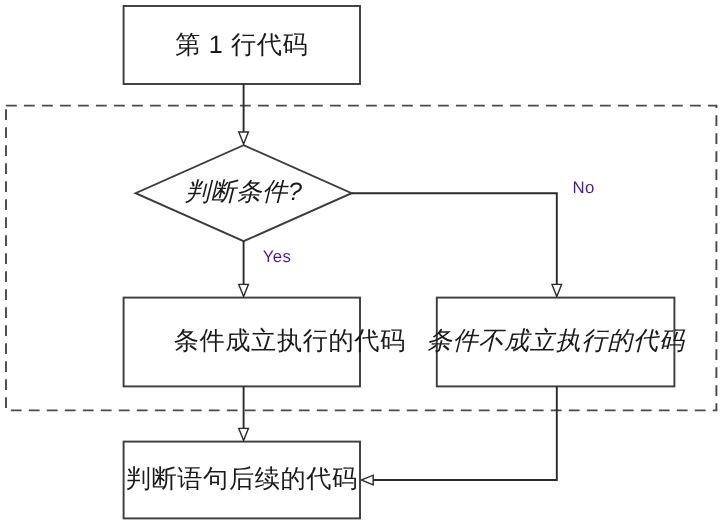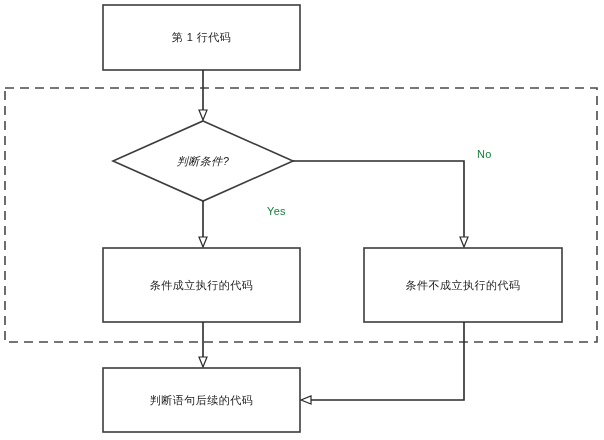--- a/index.html
+++ b/index.html
@@ -24,40 +24,40 @@
     width: 604px;
     height: 440px;
   }
   .node-label {
     position: absolute;
     display: flex;
     align-items: center;
     justify-content: center;
     text-align: center;
     color: #1a1a1a;
-    font-size: 11px;
+    font-size: 21px;
     line-height: 1.3;
     letter-spacing: 0.5px;
     pointer-events: none;
     white-space: nowrap;
   }
   .edge-label {
     position: absolute;
-    color: #15803d;
-    font-size: 11px;
+    color: #4c1d95;
+    font-size: 14px;
     letter-spacing: 0.3px;
     white-space: nowrap;
   }
   .lbl-box1   { left: 103px; top: 5px;   width: 197px; height: 65px; }
   .lbl-cond   { left: 113px; top: 141px; width: 180px; height: 40px; font-style: italic; }
-  .lbl-true   { left: 103px; top: 248px; width: 197px; height: 74px; }
-  .lbl-false  { left: 364px; top: 248px; width: 198px; height: 74px; }
+  .lbl-true   { left: 103px; top: 248px; width: 197px; height: 74px; padding-left: 40px; }
+  .lbl-false  { left: 364px; top: 248px; width: 198px; height: 74px; font-style: italic; }
   .lbl-after  { left: 103px; top: 368px; width: 197px; height: 64px; font-family: Liberation Serif, serif; }
   .lbl-no     { left: 477px; top: 148px; }
-  .lbl-yes    { left: 219px; top: 205px; margin-left: 48px; }
+  .lbl-yes    { left: 219px; top: 205px; }
 </style>
 </head>
 <body>
 
 <div id="canvas">
 
   <svg id="flow-svg" viewBox="0 0 604 440">
     <defs>
       <marker id="openArrow" markerWidth="12" markerHeight="12" refX="10" refY="5" orient="auto" markerUnits="userSpaceOnUse">
         <path d="M 1 1 L 11 5 L 1 9 z" fill="#ffffff" stroke="#2b2b2b" stroke-width="1.2"></path>

